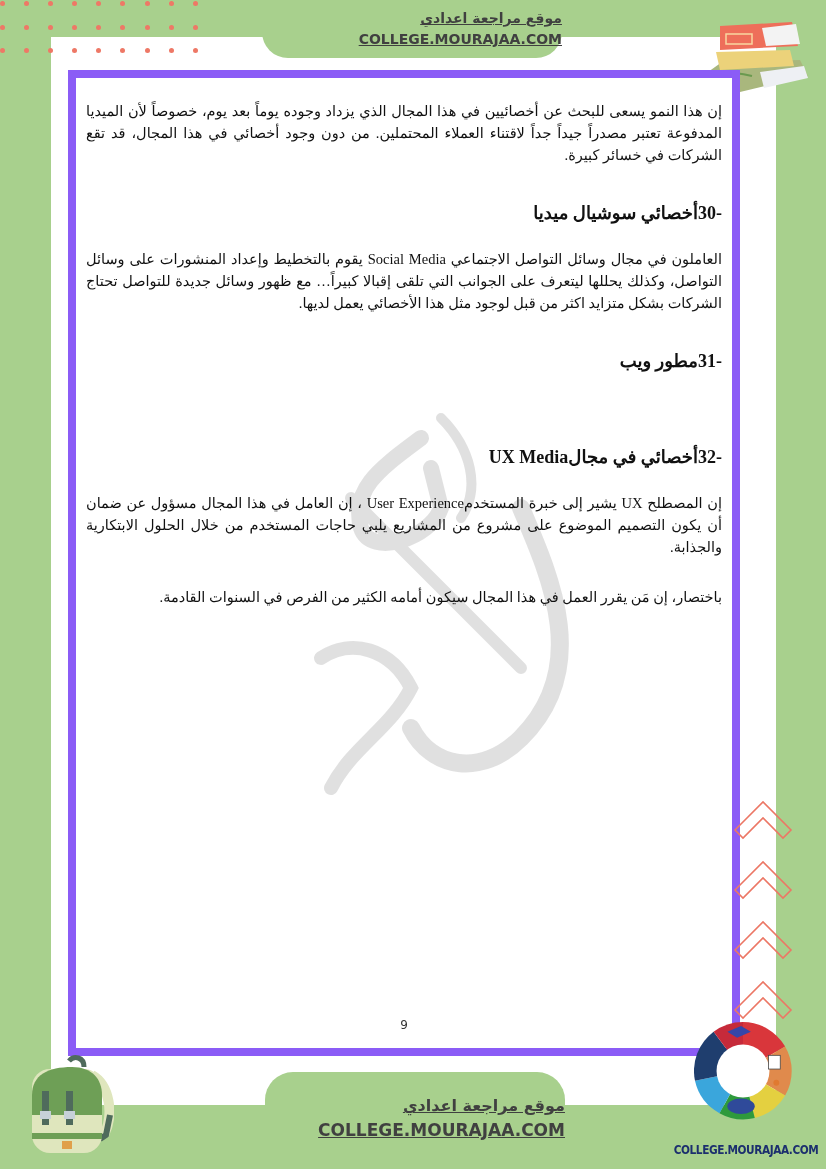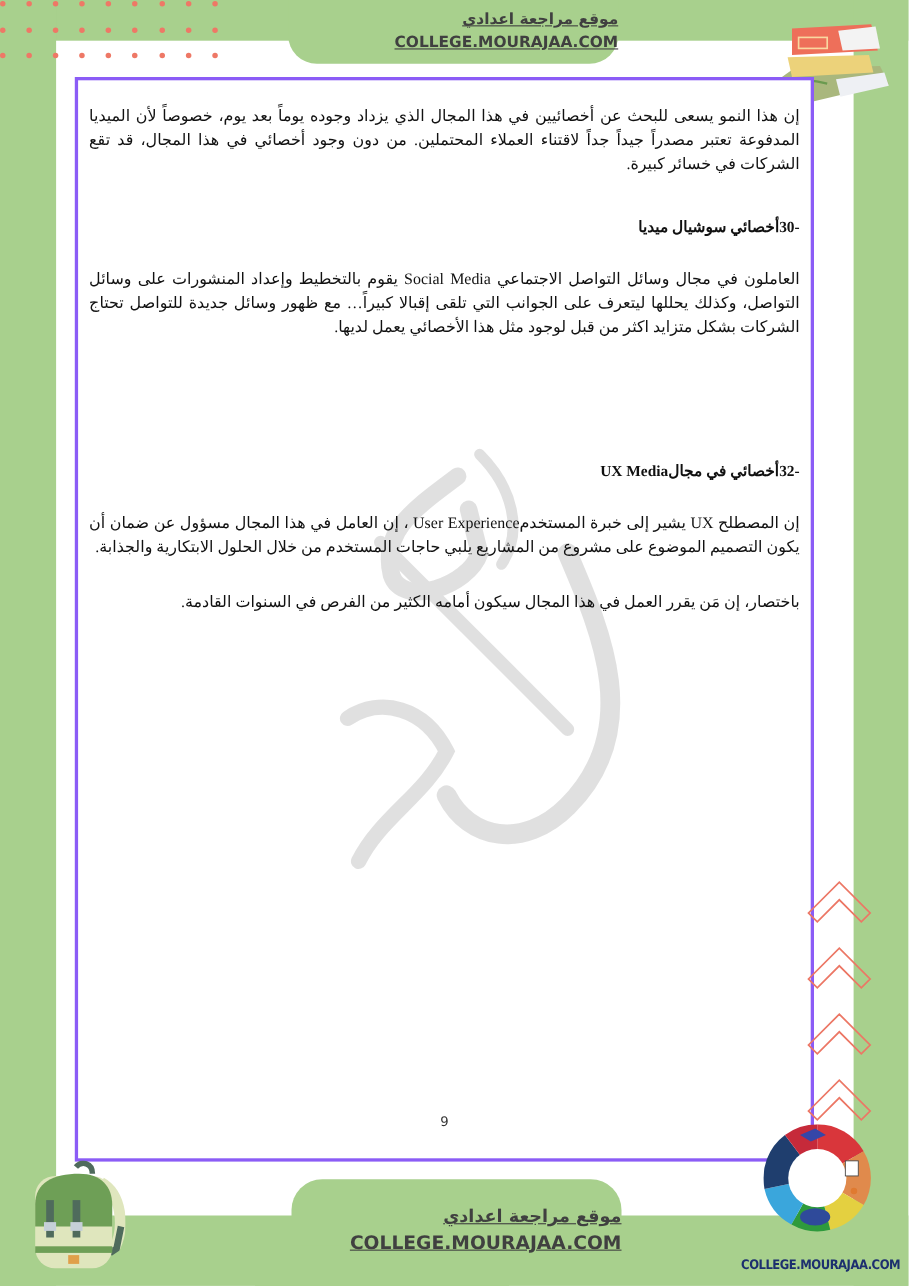--- a/index.html
+++ b/index.html
@@ -11,24 +11,24 @@
   #bottom-band { left:0; top:1105px; width:826px; height:64px; }
   #header-tab { left:262px; top:0; width:300px; height:58px; border-radius:0 0 26px 26px; }
   #footer-tab { left:265px; top:1072px; width:300px; height:60px; border-radius:28px 28px 0 0; }
   .tab-text { position:absolute; left:0; width:100%; text-align:right; color:#404040; font-family:"DejaVu Sans", sans-serif; font-weight:bold; text-decoration:underline; }
   #header-tab .ar { top:10px; font-size:14px; }
   #header-tab .en { top:31px; font-size:14px; }
   #footer-tab .ar { top:24px; font-size:16px; }
   #footer-tab .en { top:48px; font-size:17px; }
   .dot { position:absolute; width:5px; height:5px; border-radius:50%; background:#ee7866; }
 
-  #doc { position:absolute; left:68px; top:70px; width:672px; height:986px; border:3px solid #8b5cf6; background:#ffffff; box-sizing:border-box; }
+  #doc { position:absolute; left:68px; top:70px; width:672px; height:986px; border:8px solid #8b5cf6; background:#ffffff; box-sizing:border-box; }
   #doc-content { position:absolute; left:10px; right:10px; top:22px; direction:rtl; font-family:"Liberation Serif", serif; color:#111; font-size:14.5px; line-height:22px; text-align:justify; }
   .para { margin:0 0 0 0; }
-  .heading { font-weight:bold; font-size:14px; margin:0; }
+  .heading { font-weight:bold; font-size:18px; margin:0; }
   .gap-s { height:14px; }
   .gap-m { height:36px; }
   .gap-h { height:24px; }
   #page-number { position:absolute; left:0; width:100%; top:940px; text-align:center; font-family:"DejaVu Sans", sans-serif; font-size:12px; color:#333; }
 
   #watermark { position:absolute; left:215px; top:330px; width:330px; height:420px; pointer-events:none; opacity:0.55; }
 
   #books { position:absolute; left:700px; top:10px; width:118px; height:88px; }
   #backpack { position:absolute; left:14px; top:1055px; width:100px; height:100px; }
   #chevrons { position:absolute; left:733px; top:790px; width:70px; height:240px; }
@@ -98,20 +98,21 @@
     <path d="M30 250 C60 230 100 240 120 280 C100 320 60 340 40 380" fill="none" stroke="#c8c8c8" stroke-width="14" stroke-linecap="round"></path>
     <path d="M150 10 C180 40 190 80 170 110" fill="none" stroke="#c8c8c8" stroke-width="10" stroke-linecap="round"></path>
   </svg>
   <div id="doc-content">
     <p class="para">إن هذا النمو يسعى للبحث عن أخصائيين في هذا المجال الذي يزداد وجوده يوماً بعد يوم، خصوصاً لأن الميديا المدفوعة تعتبر مصدراً جيداً جداً لاقتناء العملاء المحتملين. من دون وجود أخصائي في هذا المجال، قد تقع الشركات في خسائر كبيرة.</p>
     <div class="gap-m"></div>
     <p class="heading">-30أخصائي سوشيال ميديا</p>
     <div class="gap-h"></div>
     <p class="para">العاملون في مجال وسائل التواصل الاجتماعي Social Media يقوم بالتخطيط وإعداد المنشورات على وسائل التواصل، وكذلك يحللها ليتعرف على الجوانب التي تلقى إقبالا كبيراً… مع ظهور وسائل جديدة للتواصل تحتاج الشركات بشكل متزايد اكثر من قبل لوجود مثل هذا الأخصائي يعمل لديها.</p>
     <div class="gap-m"></div>
+    <p class="heading">-31مطور ويب</p>
     <div class="gap-h"></div>
     <div class="gap-s"></div>
     <div class="gap-m"></div>
     <p class="heading">-32أخصائي في مجالUX Media</p>
     <div class="gap-h"></div>
     <p class="para">إن المصطلح UX يشير إلى خبرة المستخدمUser Experience ، إن العامل في هذا المجال مسؤول عن ضمان أن يكون التصميم الموضوع على مشروع من المشاريع يلبي حاجات المستخدم من خلال الحلول الابتكارية والجذابة.</p>
     <div class="gap-s"></div>
     <div class="gap-s"></div>
     <p class="para">باختصار، إن مَن يقرر العمل في هذا المجال سيكون أمامه الكثير من الفرص في السنوات القادمة.</p>
   </div>

